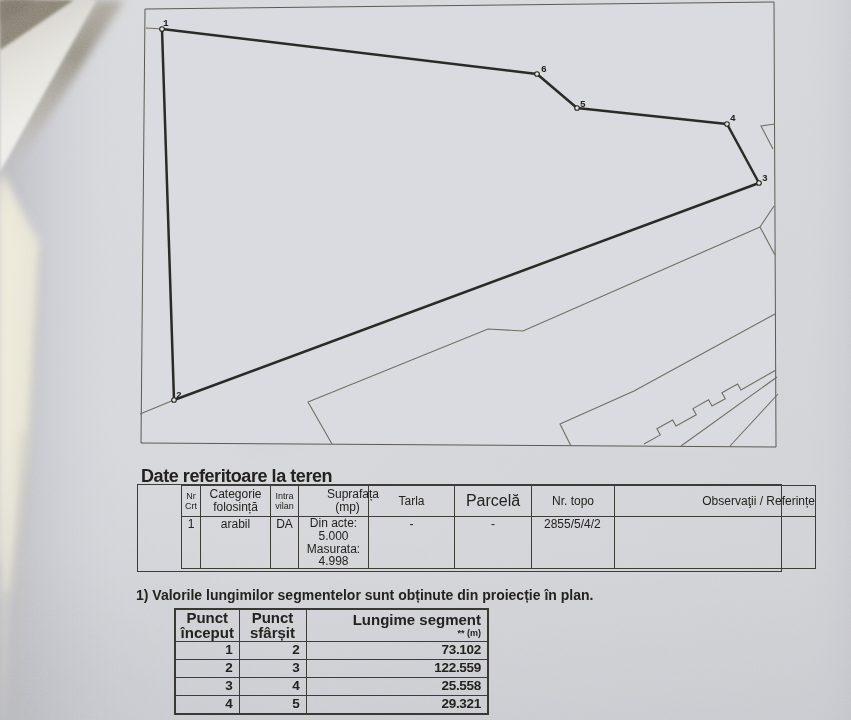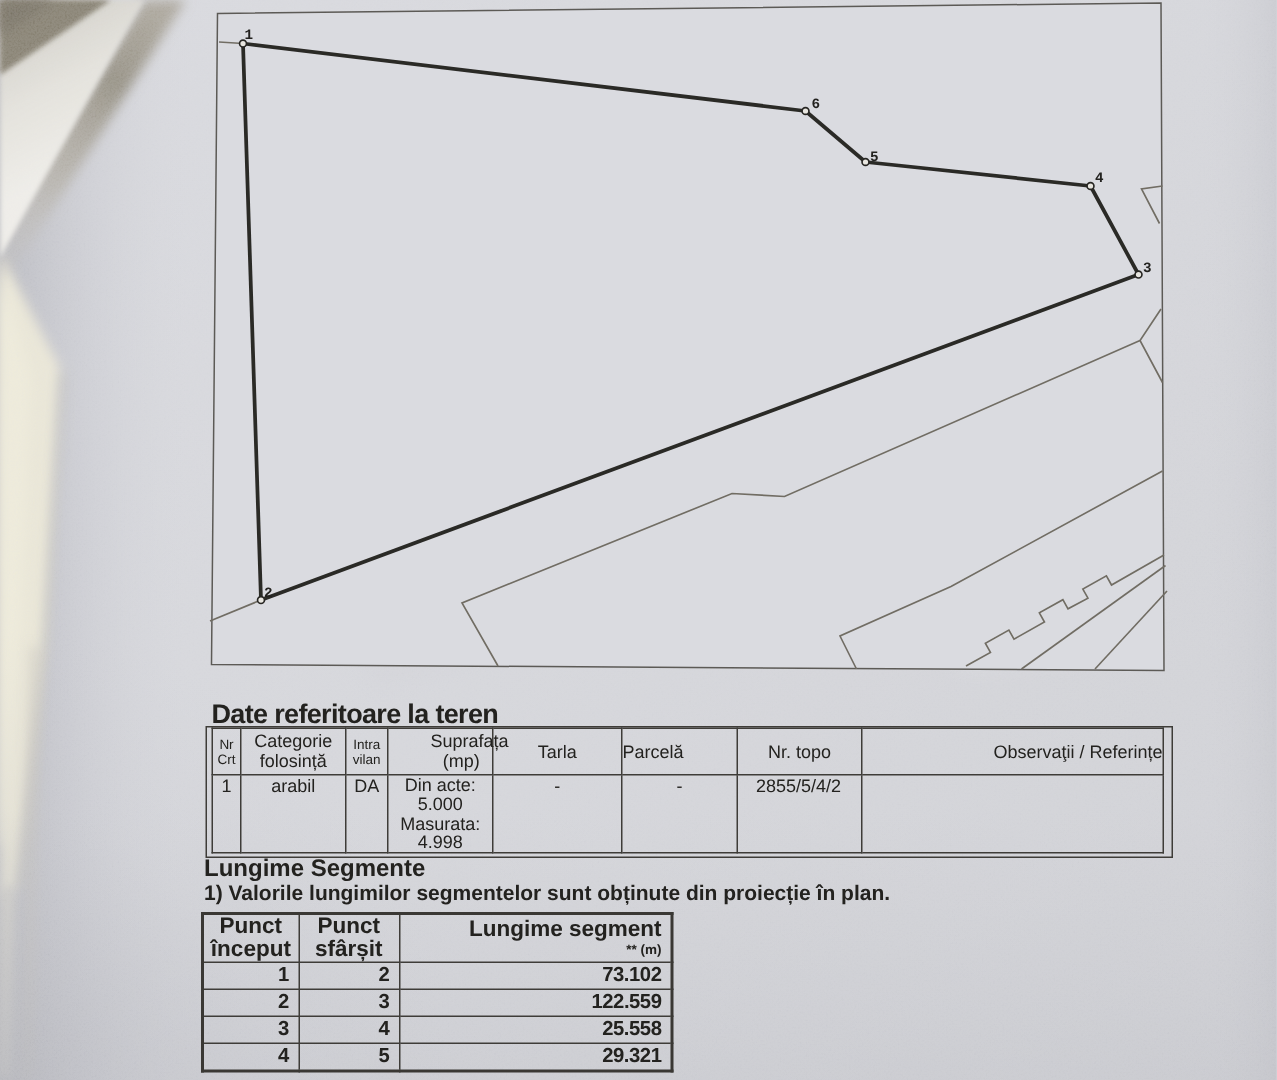--- a/index.html
+++ b/index.html
@@ -2,21 +2,21 @@
 <html><head>
 <meta charset="utf-8">
 <style>
   html,body{margin:0;padding:0;} *{-webkit-font-smoothing:antialiased;}
   body{width:851px;height:720px;overflow:hidden;position:relative;
        font-family:"Liberation Sans", sans-serif;
        background:#d3d4d9;}
   #page{position:absolute;left:0;top:0;width:851px;height:720px;}
   svg{position:absolute;left:0;top:0;}
   .t1{position:absolute;color:#23221f;filter:blur(0.32px);}
-  table{border-collapse:collapse;table-layout:fixed;}
+  table{border-collapse:collapse;table-layout:fixed;margin-left:40px;}
   td{padding:0;}
 </style>
 </head>
 <body>
 <div id="page">
 
 <svg width="851" height="720" viewBox="0 0 851 720">
   <defs>
     <linearGradient id="paperg" x1="0" y1="0" x2="1" y2="1">
       <stop offset="0" stop-color="#d7d8dd"></stop>
@@ -164,39 +164,38 @@
           <col style="width:83px">
           <col style="width:201px">
   </colgroup>
   <tbody>
           <tr style="height:31px;">
     <td style="border:1.2px solid #3e3c38;font-size:9px;text-align:center;line-height:10px;">Nr<br>Crt</td>
     <td style="border:1.2px solid #3e3c38;font-size:12px;text-align:center;line-height:13px;">Categorie<br>folosință</td>
     <td style="border:1.2px solid #3e3c38;font-size:9px;text-align:center;line-height:10px;">Intra<br>vilan</td>
     <td style="border:1.2px solid #3e3c38;font-size:12px;text-align:center;line-height:13px;padding-left:28px;">Suprafața<br>(mp)</td>
     <td style="border:1.2px solid #3e3c38;font-size:12px;text-align:center;">Tarla</td>
-    <td style="border:1.2px solid #3e3c38;font-size:12px;">Parcelă</td>
+    <td style="border:1.2px solid #3e3c38;font-size:16px;text-align:center;">Parcelă</td>
     <td style="border:1.2px solid #3e3c38;font-size:12px;text-align:center;">Nr. topo</td>
     <td style="border:1.2px solid #3e3c38;font-size:12px;text-align:right;">Observaţii / Referințe</td>
   </tr>
   <tr style="height:51px;vertical-align:top;">
     <td style="border:1.2px solid #3e3c38;font-size:12px;text-align:center;">1</td>
     <td style="border:1.2px solid #3e3c38;font-size:12px;text-align:center;">arabil</td>
     <td style="border:1.2px solid #3e3c38;font-size:12px;text-align:center;">DA</td>
     <td style="border:1.2px solid #3e3c38;font-size:12px;text-align:center;line-height:12.8px;">Din acte:<br>5.000<br>Masurata:<br>4.998</td>
     <td style="border:1.2px solid #3e3c38;font-size:12px;text-align:center;">-</td>
     <td style="border:1.2px solid #3e3c38;font-size:12px;text-align:center;">-</td>
     <td style="border:1.2px solid #3e3c38;font-size:12px;padding-left:12px;">2855/5/4/2</td>
     <td style="border:1.2px solid #3e3c38;"></td>
   </tr>
 </tbody>
       </table>
 </div>
 
-<div class="t1" style="left:136px;top:571px;font-size:16px;font-weight:bold;">Lungime Segmente</div>
 
 <div class="t1" style="left:136px;top:587px;font-size:14px;font-weight:bold;">1) Valorile lungimilor segmentelor sunt obținute din proiecție în plan.</div>
 
 <div class="t1" style="left:134px;top:608px;border-radius:24px;">
 <table style="width:313px;border:2px solid #3a3834;color:#23221f;font-weight:bold;line-height:16px;">
   <colgroup>
           <col style="width:64px">
           <col style="width:67px">
           <col style="width:182px">
         </colgroup>

